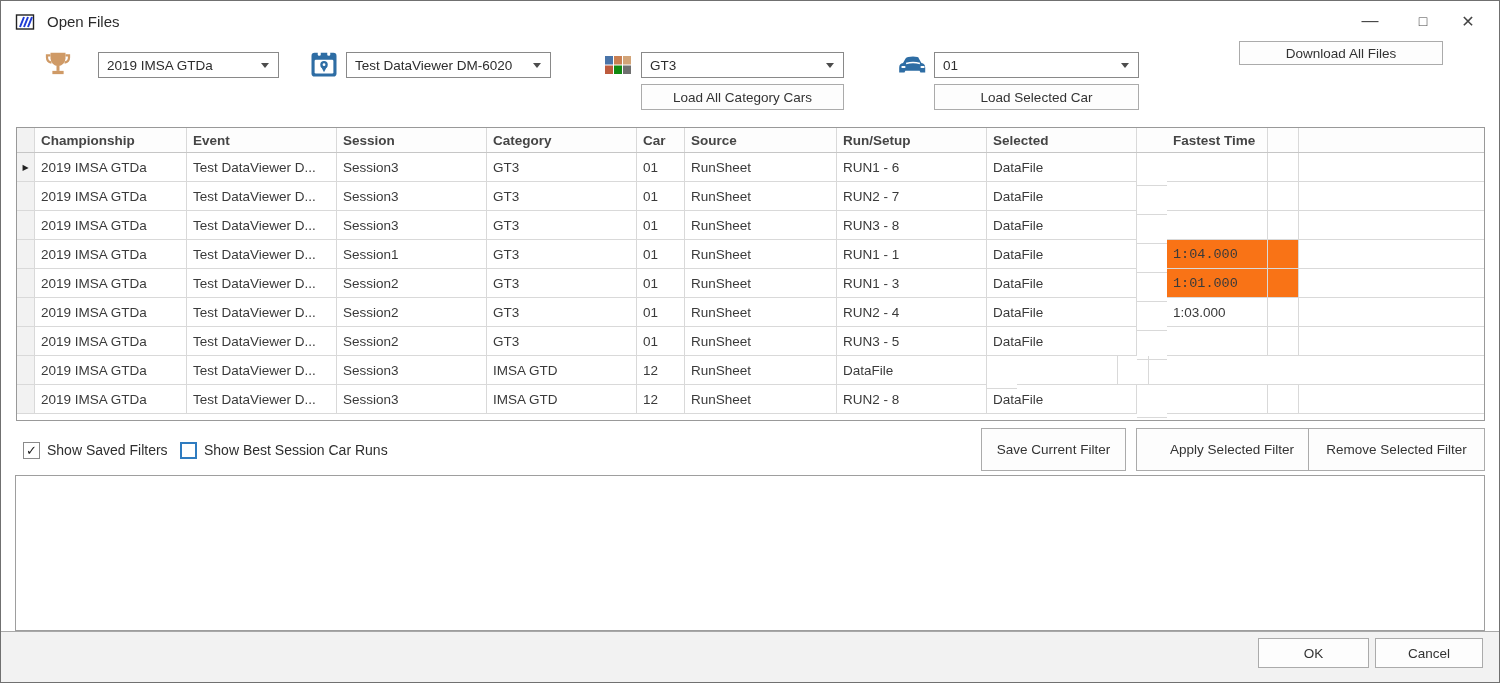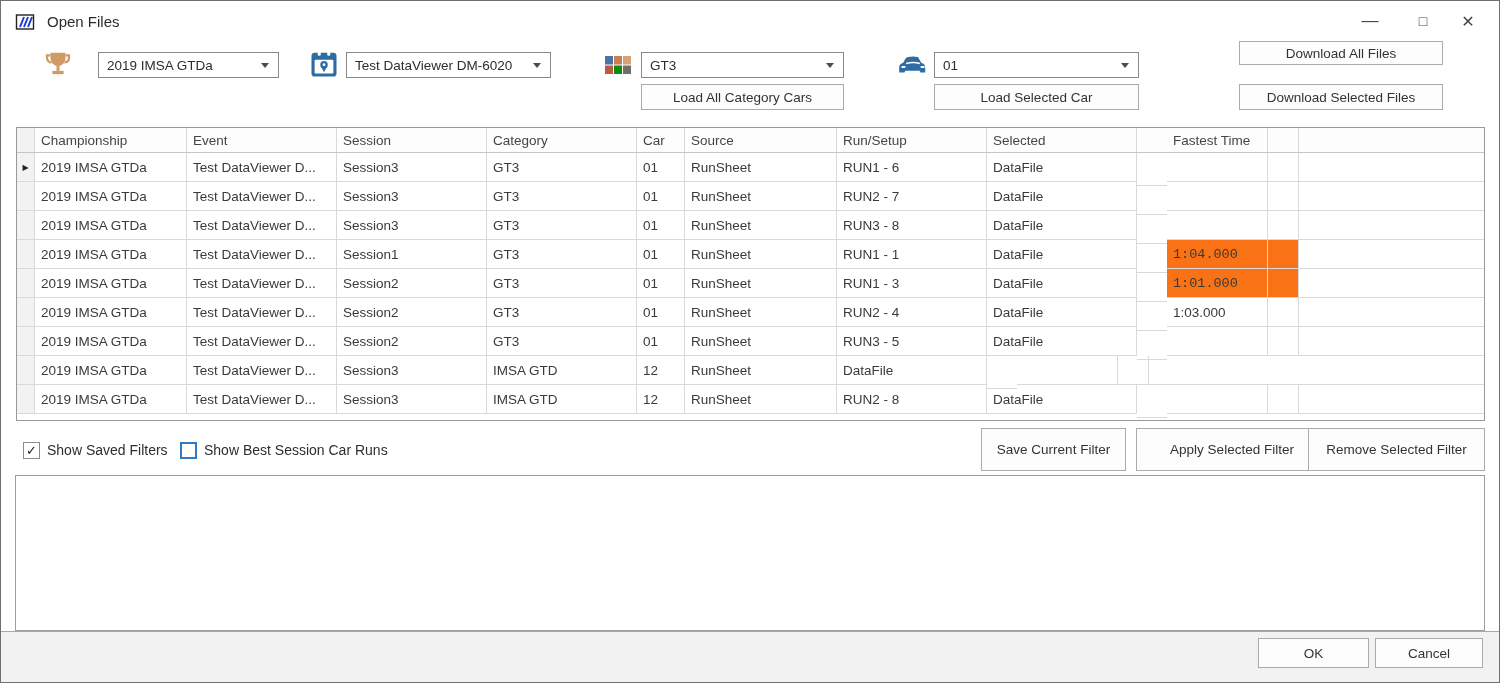--- a/index.html
+++ b/index.html
@@ -34,21 +34,21 @@
   .btn.row2 { top:83px; height:26px; }
   .btn.row1 { top:40px; height:24px; }
   
   .grid { position:absolute; left:15px; top:126px; width:1469px; height:294px;
           background:#fff; border:1px solid #999; overflow:hidden; }
   .thead { display:flex; height:25px; border-bottom:1px solid #c6c6c6; background:#fdfdfd; }
   .trow  { display:flex; height:29px; }
   .cell  { border-right:1px solid #d9d9d9; border-bottom:1px solid #d9d9d9; overflow:hidden;
            white-space:nowrap; font-size:13.5px; color:#3a3a3a; display:flex; align-items:center;
            padding-left:6px; }
-  .thead .cell { border-bottom:none; color:#454545; }
+  .thead .cell { border-bottom:none; color:#454545;font-weight:bold; }
   .c0{width:18px; padding-left:0; background:#f2f2f2; justify-content:center;}
   .c1{width:152px}.c2{width:150px}.c3{width:150px}.c4{width:150px}
   .c5{width:48px}.c6{width:152px}.c7{width:150px}.c8{width:150px}
   .c9{width:30px; padding-left:4px;margin-top:32px;}
   .c10{width:101px}.c11{width:31px}.c12{flex:1; border-right:none;}
   .trow .c9 { padding:0; justify-content:center; }
   .selarrow { font-size:8px; color:#222; }
   .dlbtn { width:24px; height:25px; border:1px solid #b2b2b2; background:#fff;
            display:flex; align-items:center; justify-content:center; cursor:pointer; }
   .donemark { width:17px; height:17px; border-radius:50%; background:#98d298; color:#fff;
@@ -133,21 +133,20 @@
   </div>
   <div class="btn row2" style="left:640px;width:203px">Load All Category Cars</div>
 
   <div class="combo" style="left:933px;width:205px">
     <span>01</span>
     <span class="caret"></span>
   </div>
   <div class="btn row2" style="left:933px;width:205px">Load Selected Car</div>
 
   <div class="btn row1" style="left:1238px;width:204px">Download All Files</div>
-  <div class="btn row2" style="left:1238px;width:204px">Download Selected Files</div>
 
   <div class="grid">
     <div class="thead">
         <div class="cell c0"></div>
         <div class="cell c1">Championship</div>
         <div class="cell c2">Event</div>
         <div class="cell c3">Session</div>
         <div class="cell c4">Category</div>
         <div class="cell c5">Car</div>
         <div class="cell c6">Source</div>

